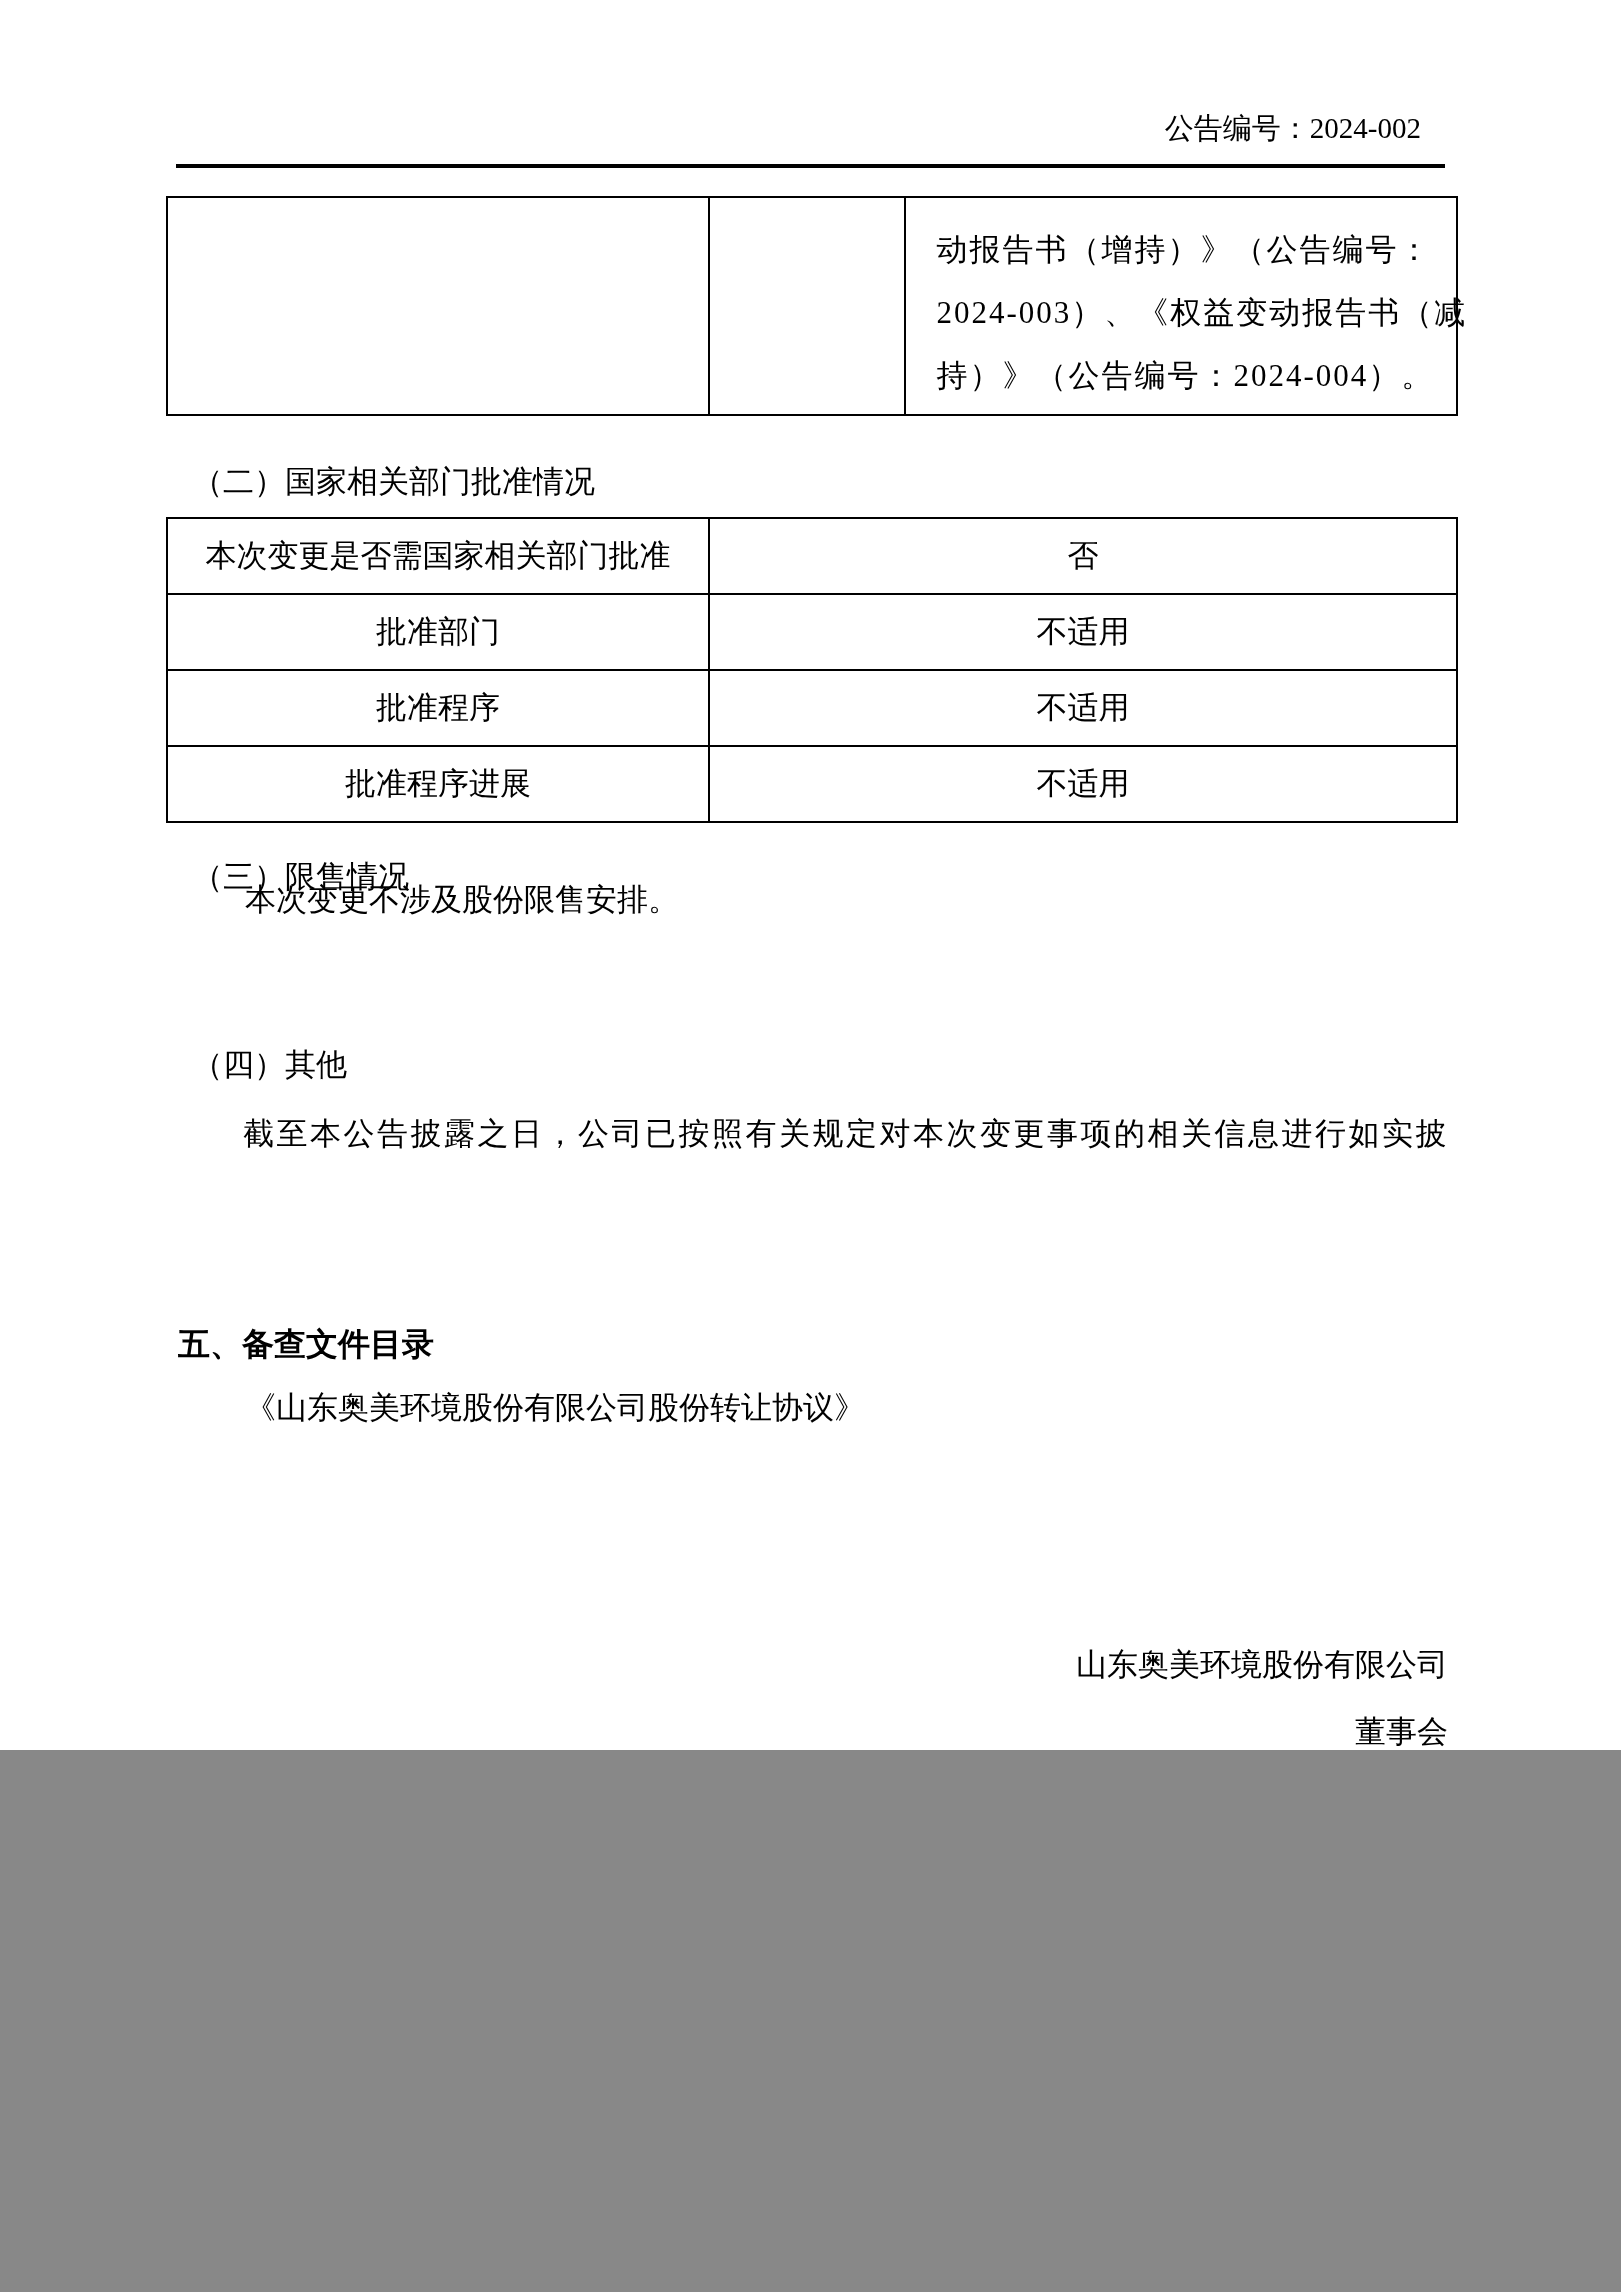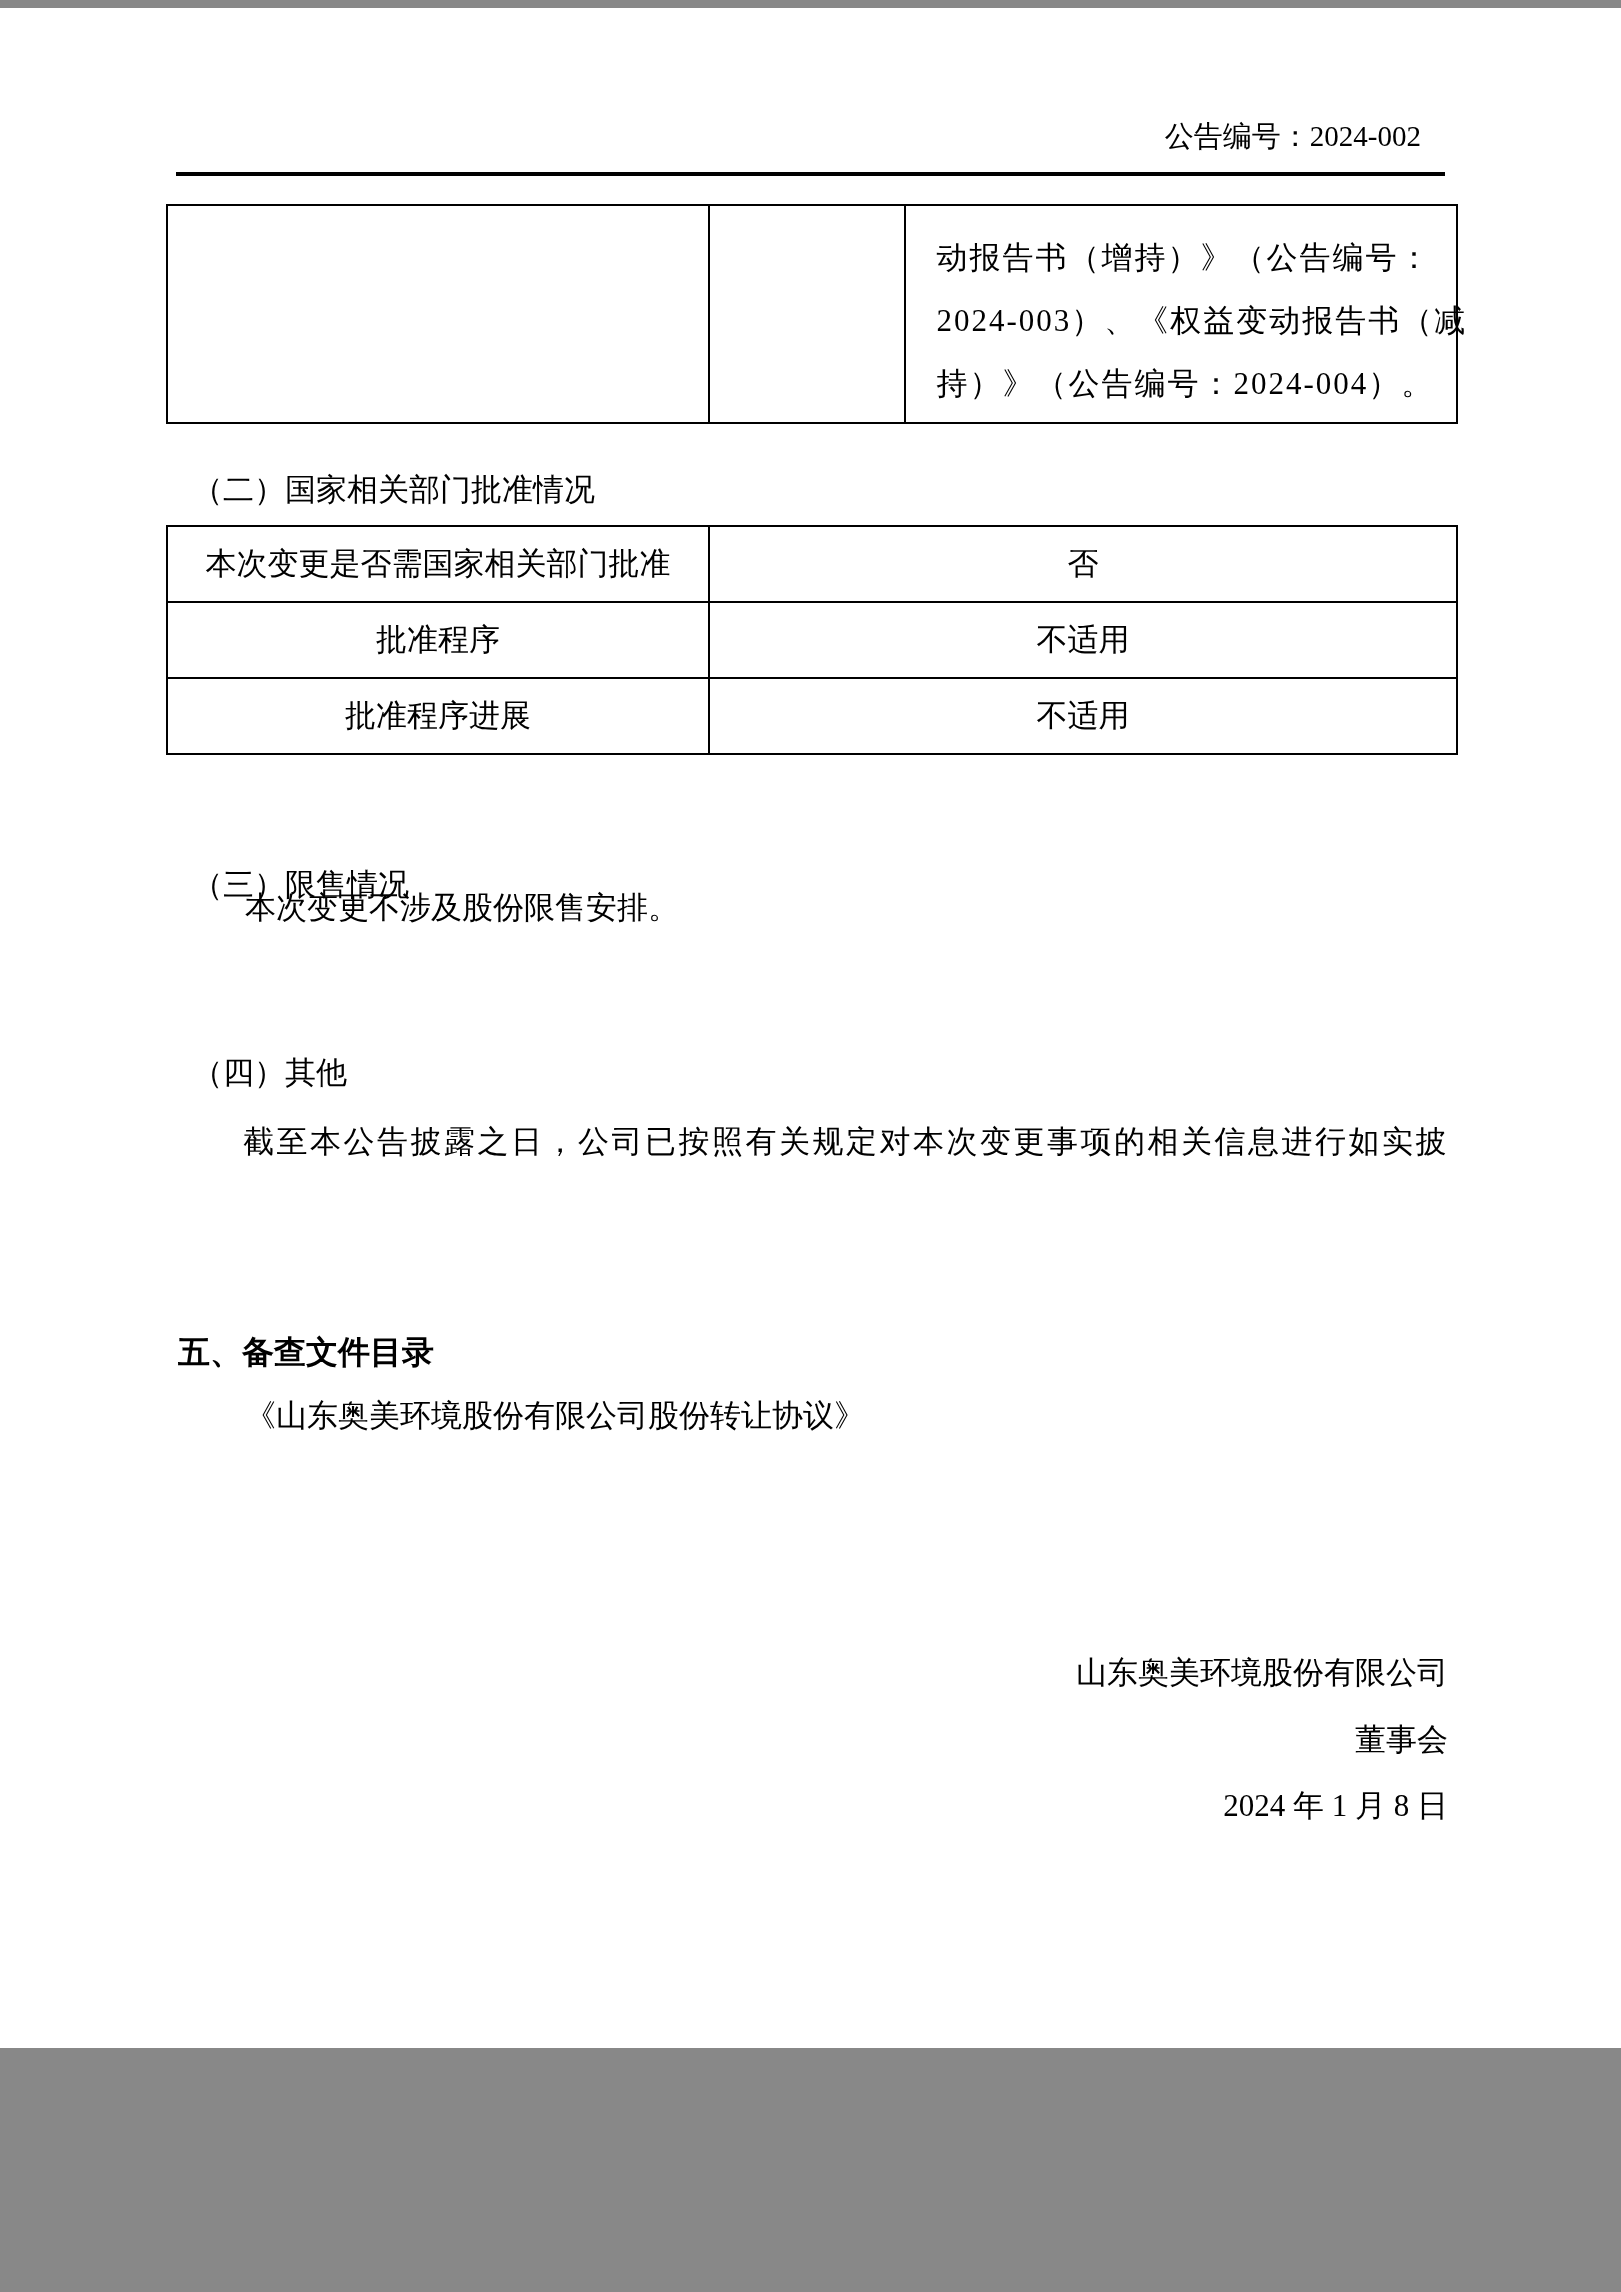--- a/index.html
+++ b/index.html
@@ -1,20 +1,20 @@
 <!DOCTYPE html>
 <html><head>
 <meta charset="utf-8">
 <style>
   html, body { margin: 0; padding: 0; background: #888; }
   .page {
     position: relative;
     width: 1621px;
-    height: 2040px;
-    margin: 8px auto;
+    height: 1750px;
+    margin: 0 auto;
     background: #ffffff;
     font-family: "Liberation Serif", "DejaVu Serif", serif;
     color: #000000;
     overflow: hidden;
   }
   .abs { position: absolute; }
 
   
   .header-number {
     top: 112px;
@@ -133,20 +133,24 @@
     <colgroup>
         <col style="width:542px">
         <col style="width:748px">
       </colgroup>
     <tbody>
         <tr>
       <td>本次变更是否需国家相关部门批准</td>
       <td>否</td>
     </tr>
     <tr>
+      <td>批准部门</td>
+      <td>不适用</td>
+    </tr>
+    <tr>
       <td>批准程序</td>
       <td>不适用</td>
     </tr>
     <tr>
       <td>批准程序进展</td>
       <td>不适用</td>
     </tr>
   </tbody>
     </table>
 

